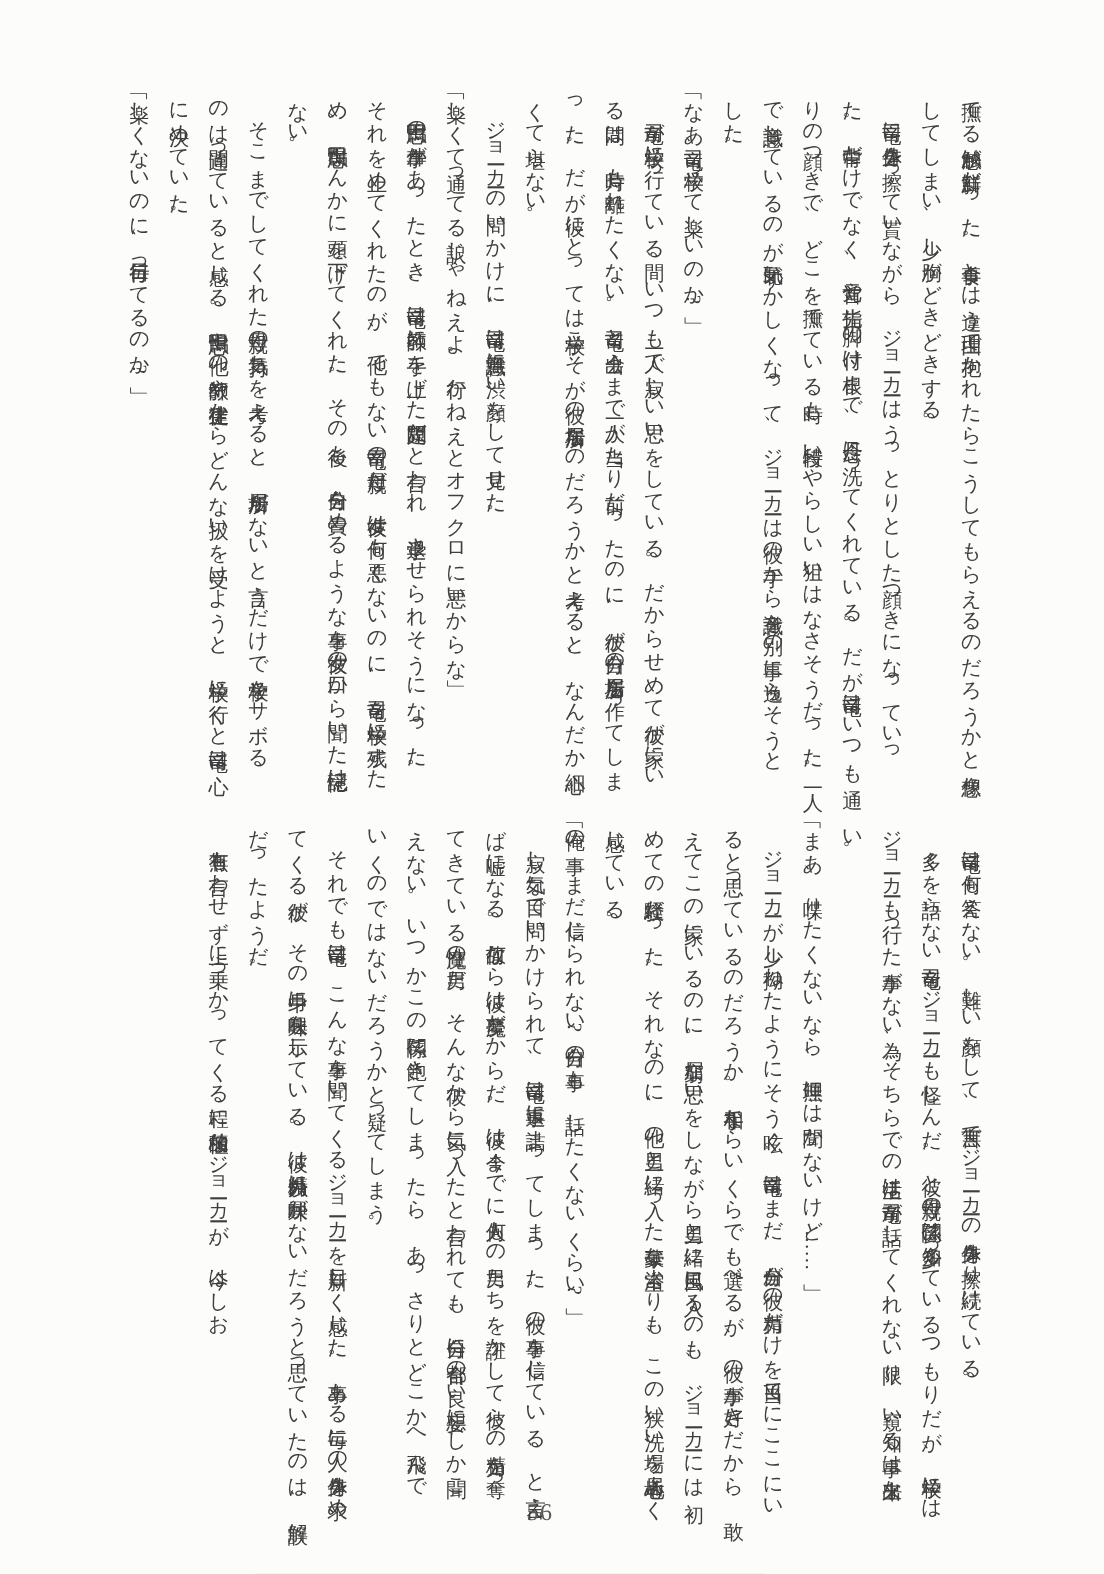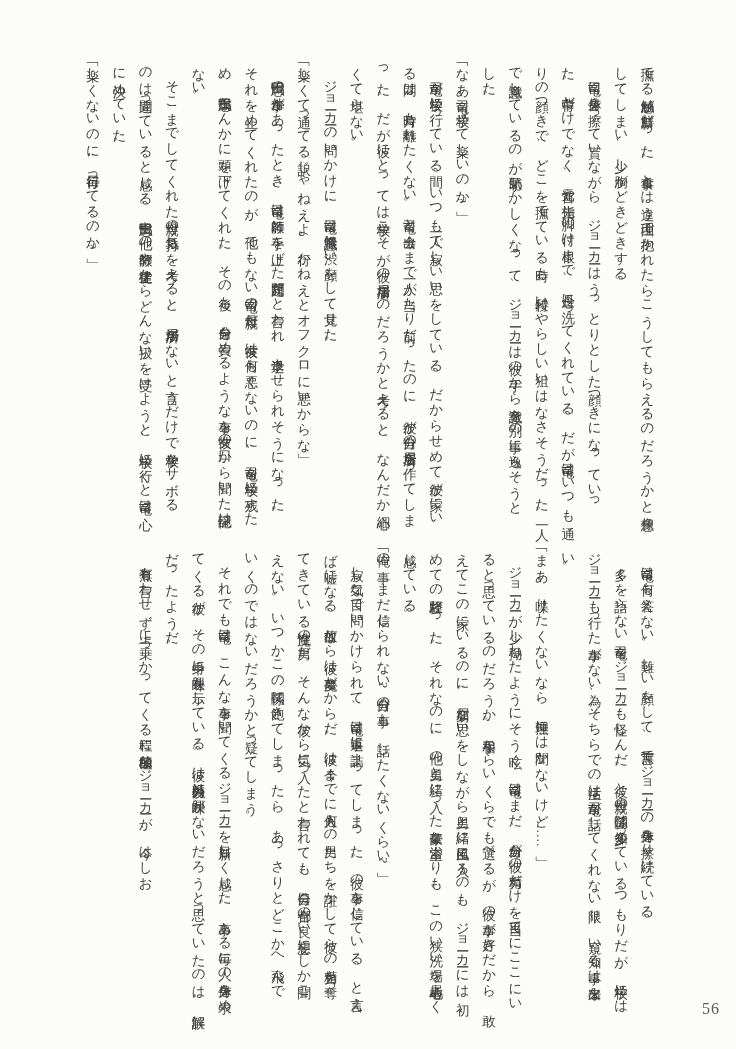--- a/index.html
+++ b/index.html
@@ -32,21 +32,21 @@
   .vblock-bottom { top: 544px; }
   .vblock p {
     margin: 0;
     padding: 0;
   }
   .page-number {
     position: absolute;
     top: 1000px;
     left: 0;
     width: 720px;
-    text-align: right;
+    text-align: center;
     font-size: 16px;
     color: #5a5a5a;
     letter-spacing: 1px;
   }
 </style>
 </head>
 <body>
 
 <div class="page">
 

